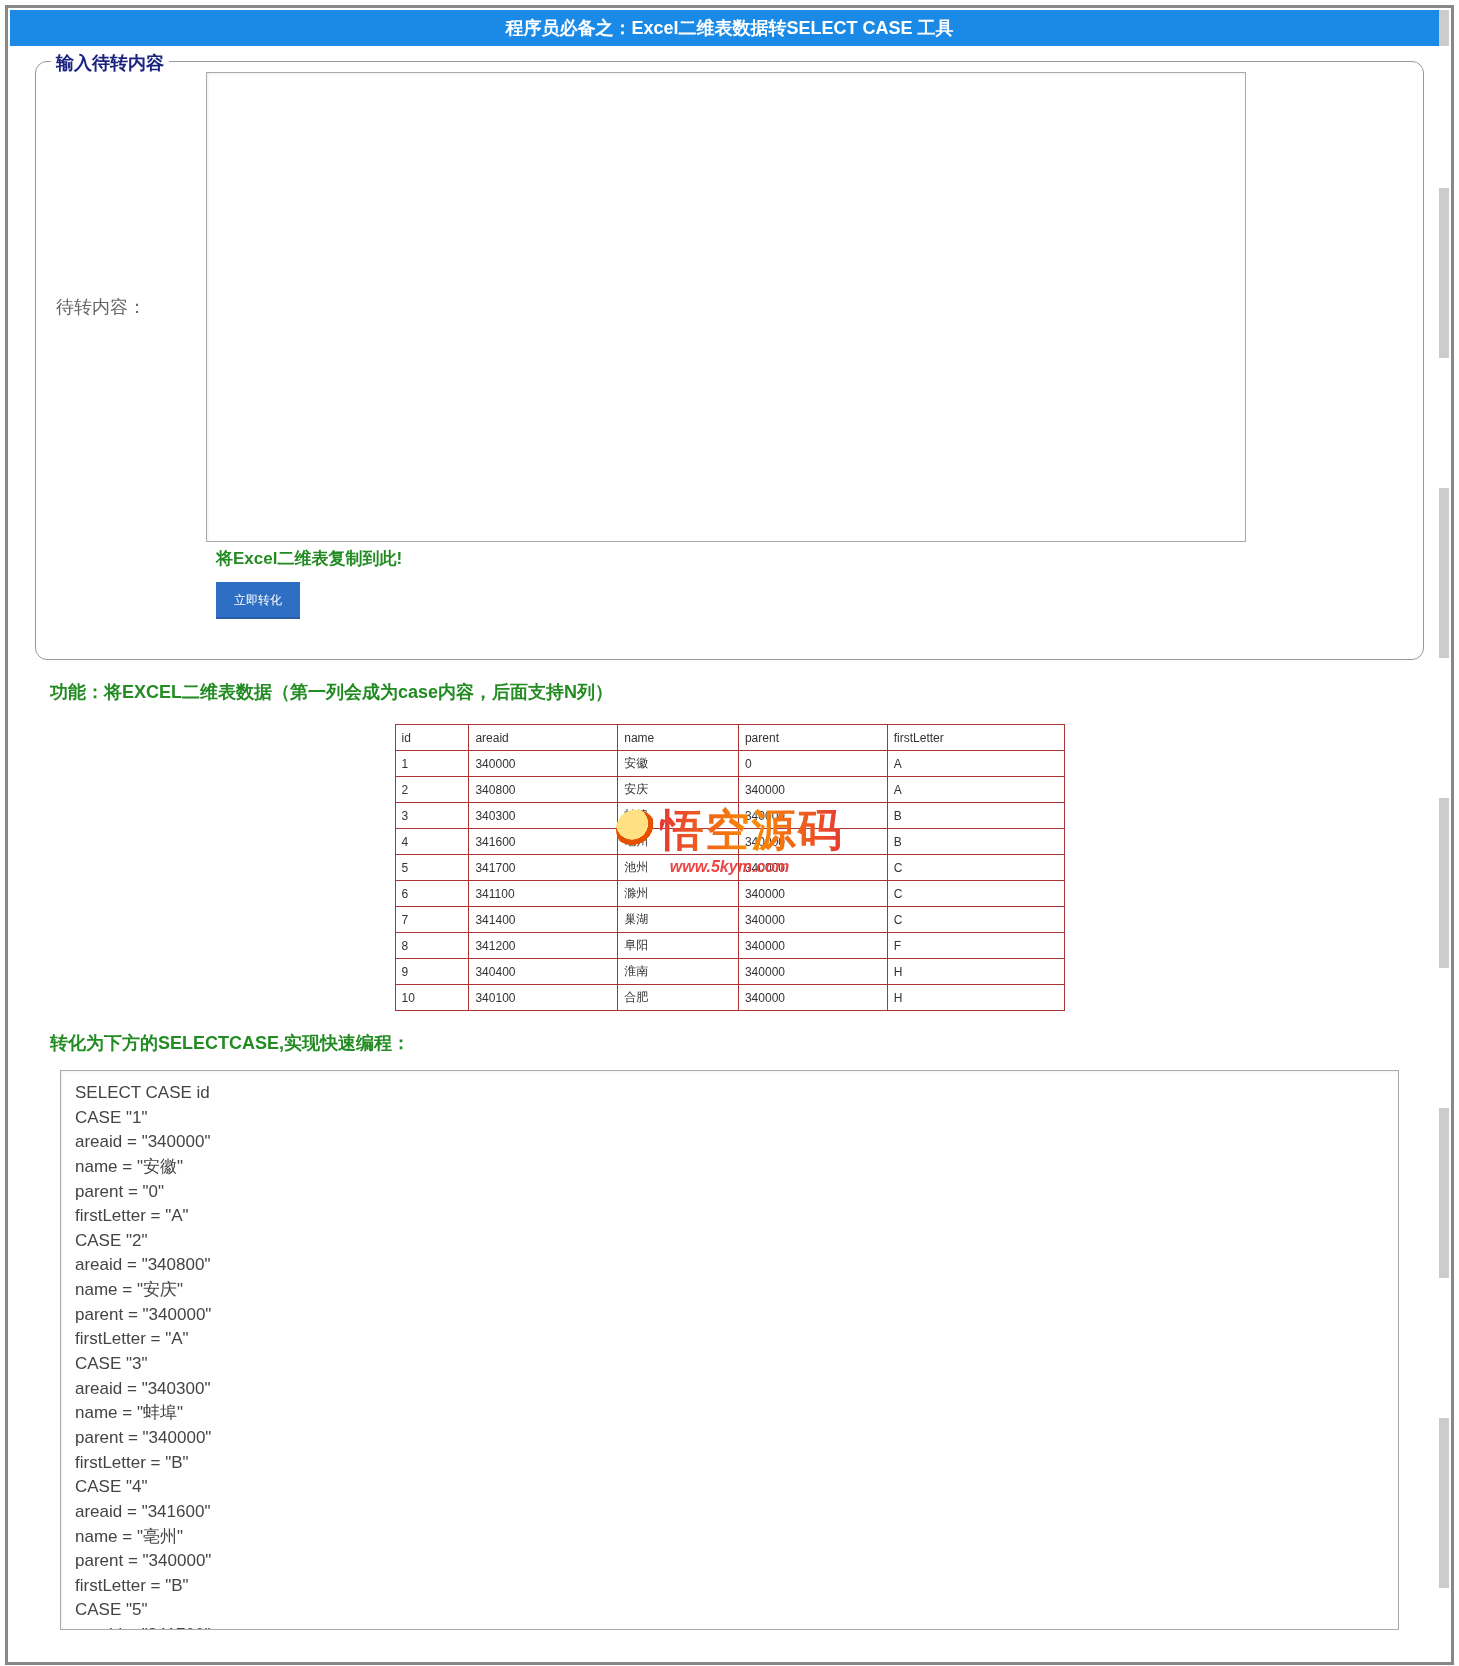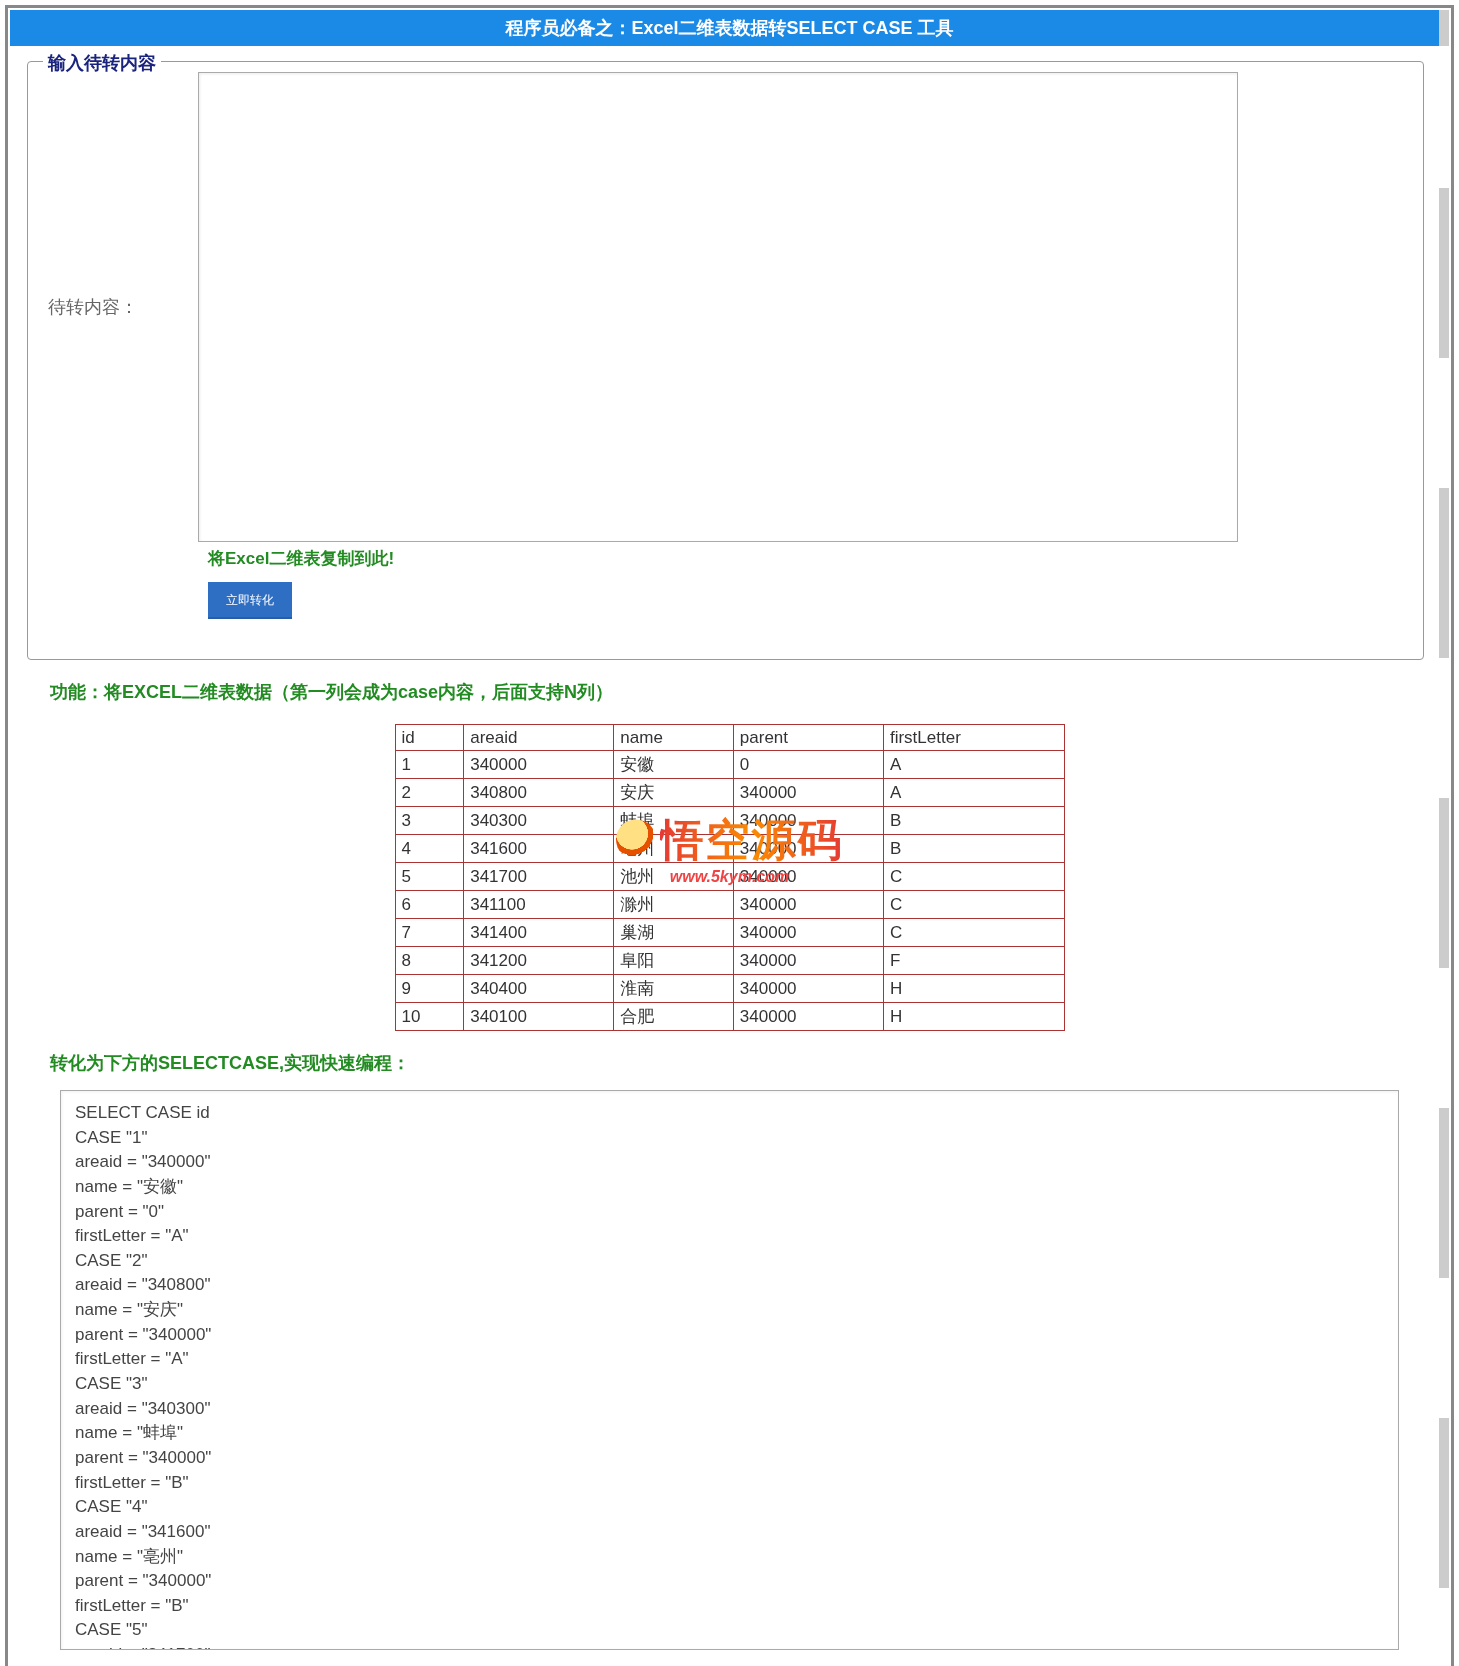--- a/index.html
+++ b/index.html
@@ -1,30 +1,30 @@
 <!DOCTYPE html>
 <html><head>
 <meta charset="utf-8">
 <style>
 * { box-sizing: border-box; margin: 0; padding: 0; }
 body { font-family: "Microsoft YaHei", Arial, sans-serif; background: #fff; padding: 5px; }
 .outer { border: 3px solid #888; padding: 2px; background: #fff; position: relative; }
 .header-bar { background: #1a8ae6; color: #fff; text-align: center; padding: 6px 0; font-size: 18px; font-weight: bold; margin-bottom: 15px; }
 .scroll-shadow { position: absolute; right: 2px; width: 10px; background: #ccc; }
-.fieldset { border: 1px solid #999; border-radius: 4px; margin: 10px 25px 20px 17px; padding: 10px 20px 40px 20px; position: relative; }
+.fieldset { border: 1px solid #999; border-radius: 12px; margin: 10px 25px 20px 25px; padding: 10px 20px 40px 20px; position: relative; }
 .legend { position: absolute; top: -11px; left: 15px; background: #fff; padding: 0 5px; color: #1a237e; font-weight: bold; font-size: 18px; }
 .input-row { display: flex; align-items: center; margin-bottom: 5px; }
 .input-label { width: 150px; text-align: left; color: #666; font-size: 18px; padding-right: 10px; }
 .input-textarea { width: 1040px; height: 470px; border: 1px solid #aaa; padding: 5px; font-family: "Microsoft YaHei", Arial, sans-serif; resize: none; box-shadow: inset 1px 1px 3px rgba(0,0,0,0.08); }
 .hint { color: #228B22; font-size: 17px; margin-left: 160px; margin-top: 5px; font-weight: bold; }
 .convert-btn { background: #2e6fc4; color: #fff; border: none; padding: 10px 18px; font-size: 12px; margin-left: 160px; margin-top: 12px; cursor: pointer; box-shadow: inset 0 -2px 0 rgba(0,0,0,0.15); }
 .section-label { color: #228B22; font-size: 18px; font-weight: bold; margin: 15px 40px; }
 .table-wrap { display: flex; justify-content: center; margin: 20px 0; position: relative; }
 table { border-collapse: collapse; width: 670px; }
-table td { border: 1px solid #a33; padding: 2px 6px; font-size: 17px; color: #333; height: 26px; }
+table td { border: 1px solid #a33; padding: 2px 6px; font-size: 12px; color: #333; height: 26px; }
 .watermark { position: absolute; left: 50%; top: 50%; transform: translate(-50%,-90%); pointer-events: none; z-index: 10; text-align: center; }
 .wm-top { display: flex; align-items: center; gap: 4px; }
 .wm-icon { width: 40px; height: 40px; border-radius: 50%; background: radial-gradient(circle at 40% 35%, #ffe082 0 45%, #e65100 46% 60%, transparent 61%); position: relative; }
 .wm-text { font-size: 44px; font-weight: bold; font-family: "STKaiti","KaiTi",serif; background: linear-gradient(90deg,#e53935,#fb8c00,#e53935); -webkit-background-clip: text; -webkit-text-fill-color: transparent; letter-spacing: 2px; }
 .wm-url { font-size: 16px; font-weight: bold; color: #ef4444; margin-top: -2px; font-style: italic; }
 .output-box { border: 1px solid #aaa; margin: 10px 50px 30px 50px; padding: 10px 14px; font-size: 17px; color: #444; line-height: 1.45; height: 560px; overflow: hidden; white-space: pre; font-family: "Microsoft YaHei", Arial, sans-serif; box-shadow: inset 1px 1px 3px rgba(0,0,0,0.06); }
 </style>
 </head>
 <body>
 

